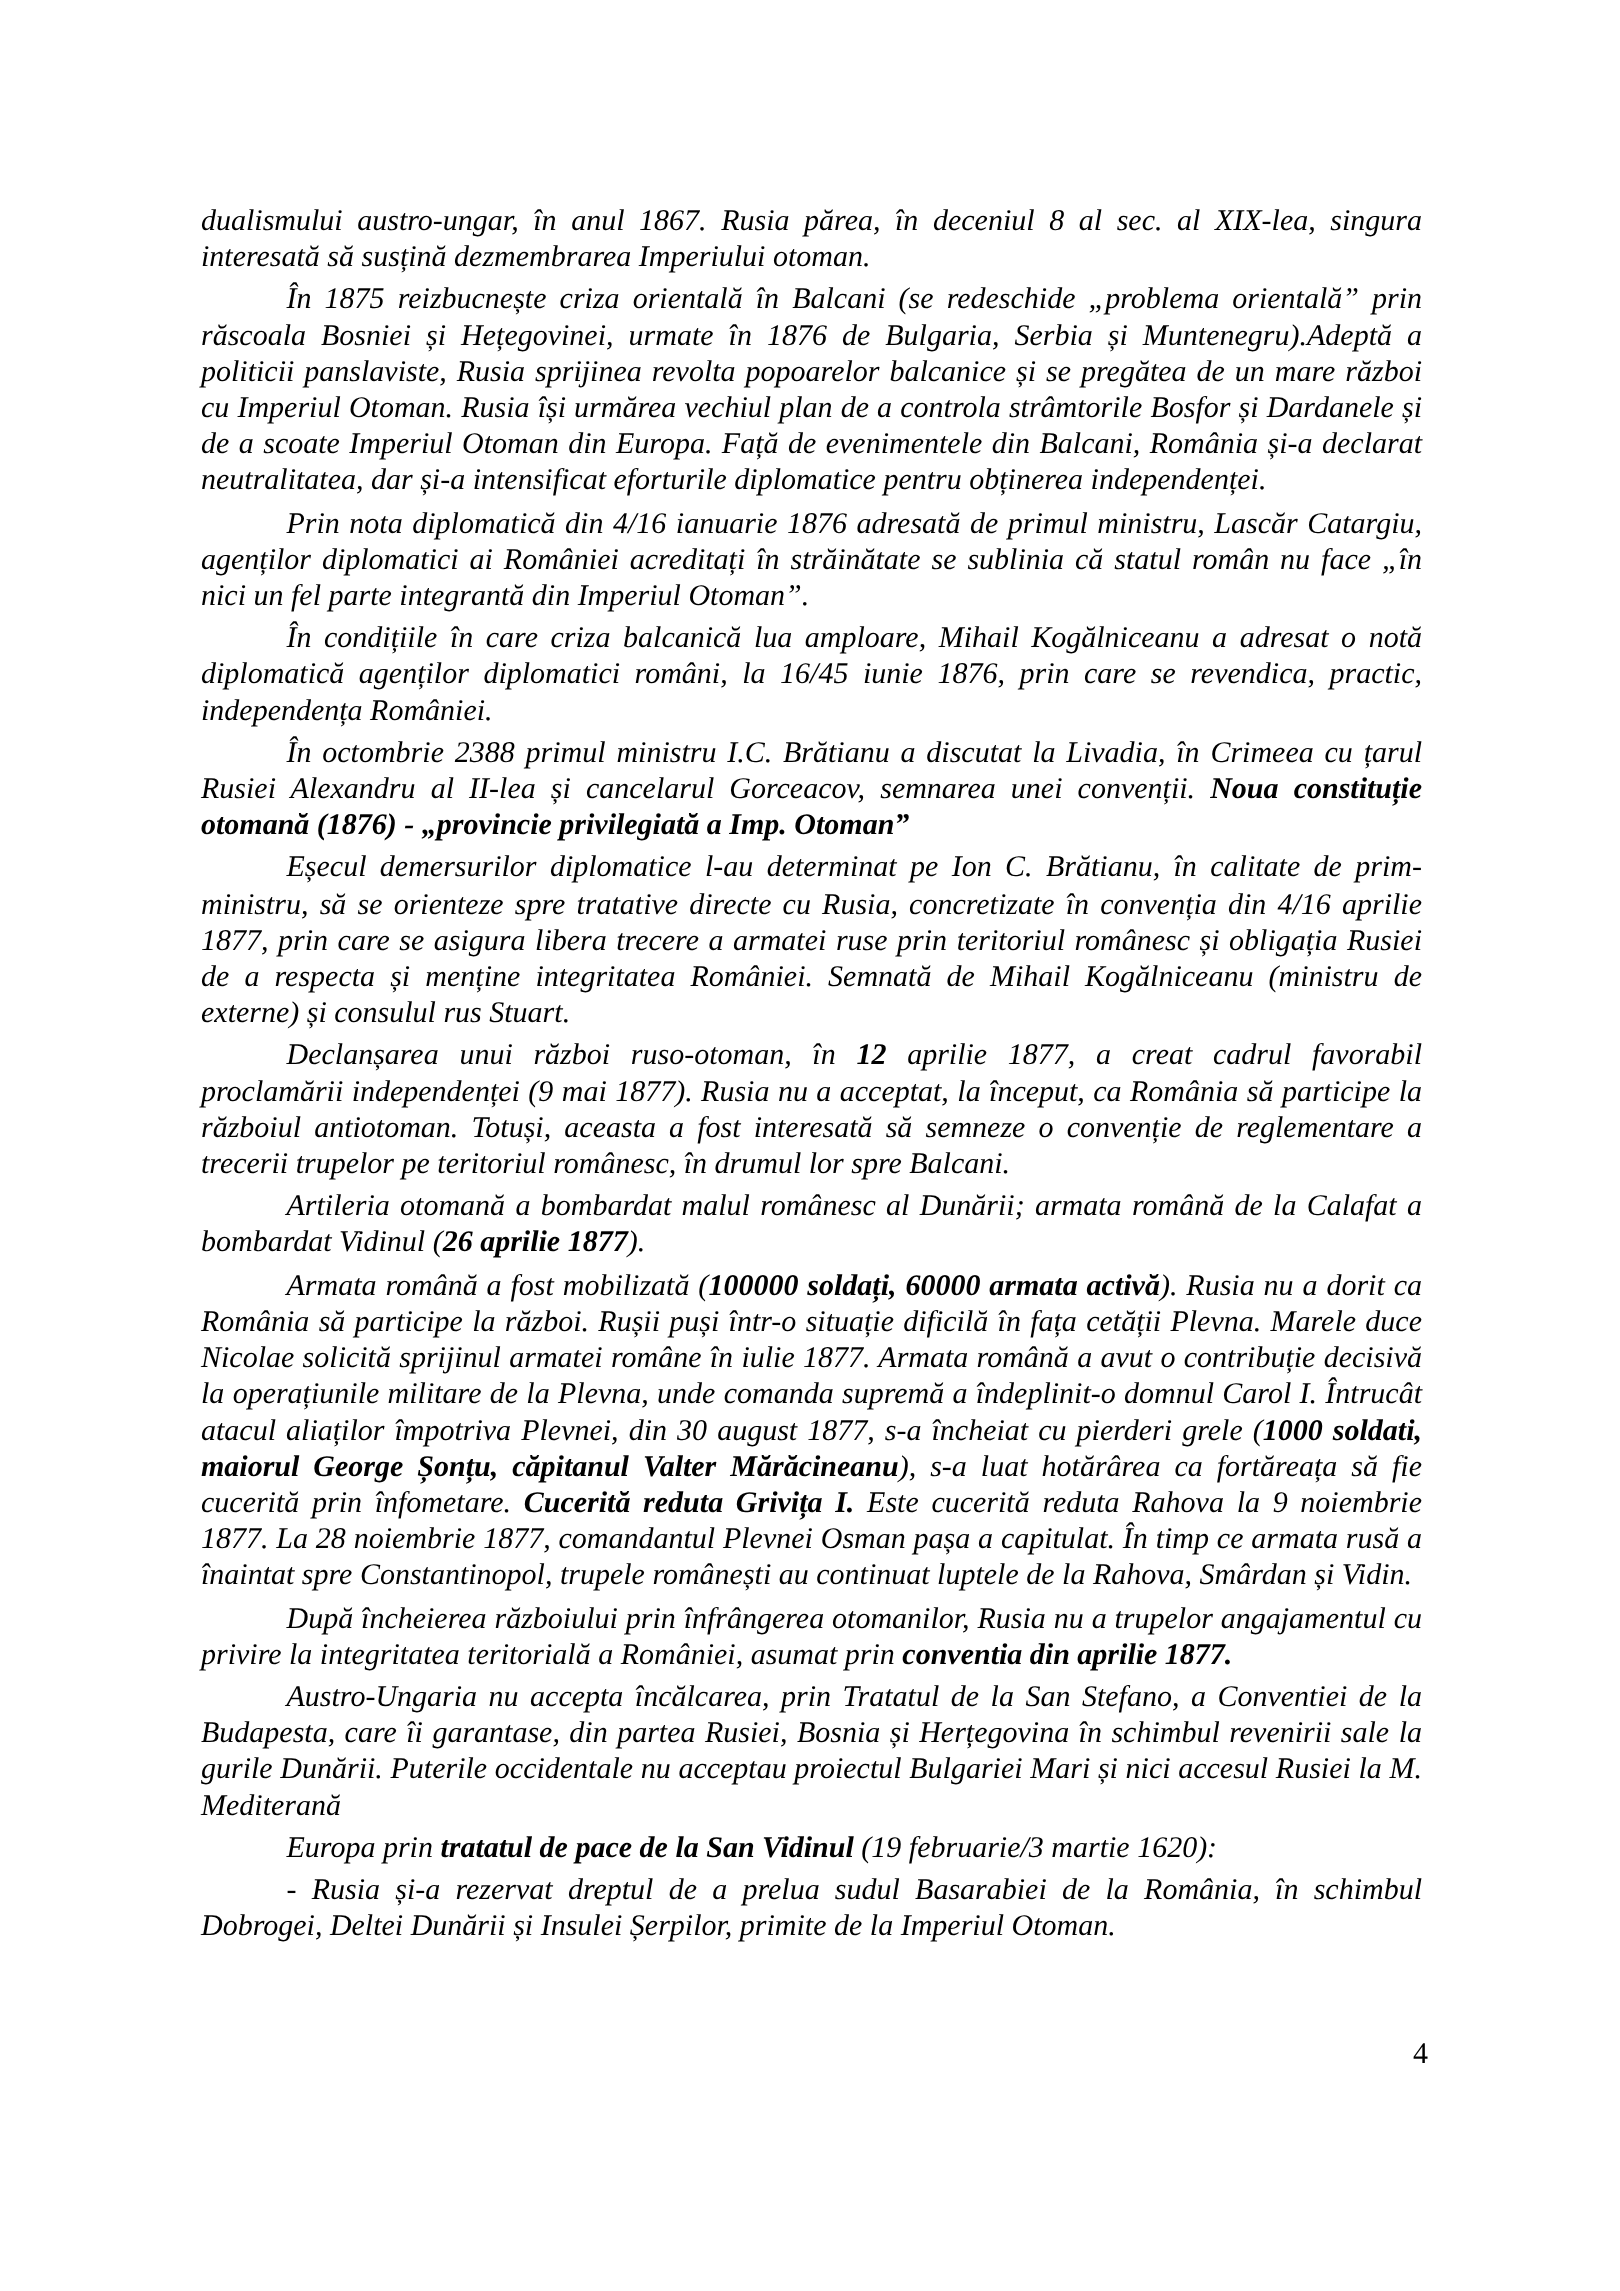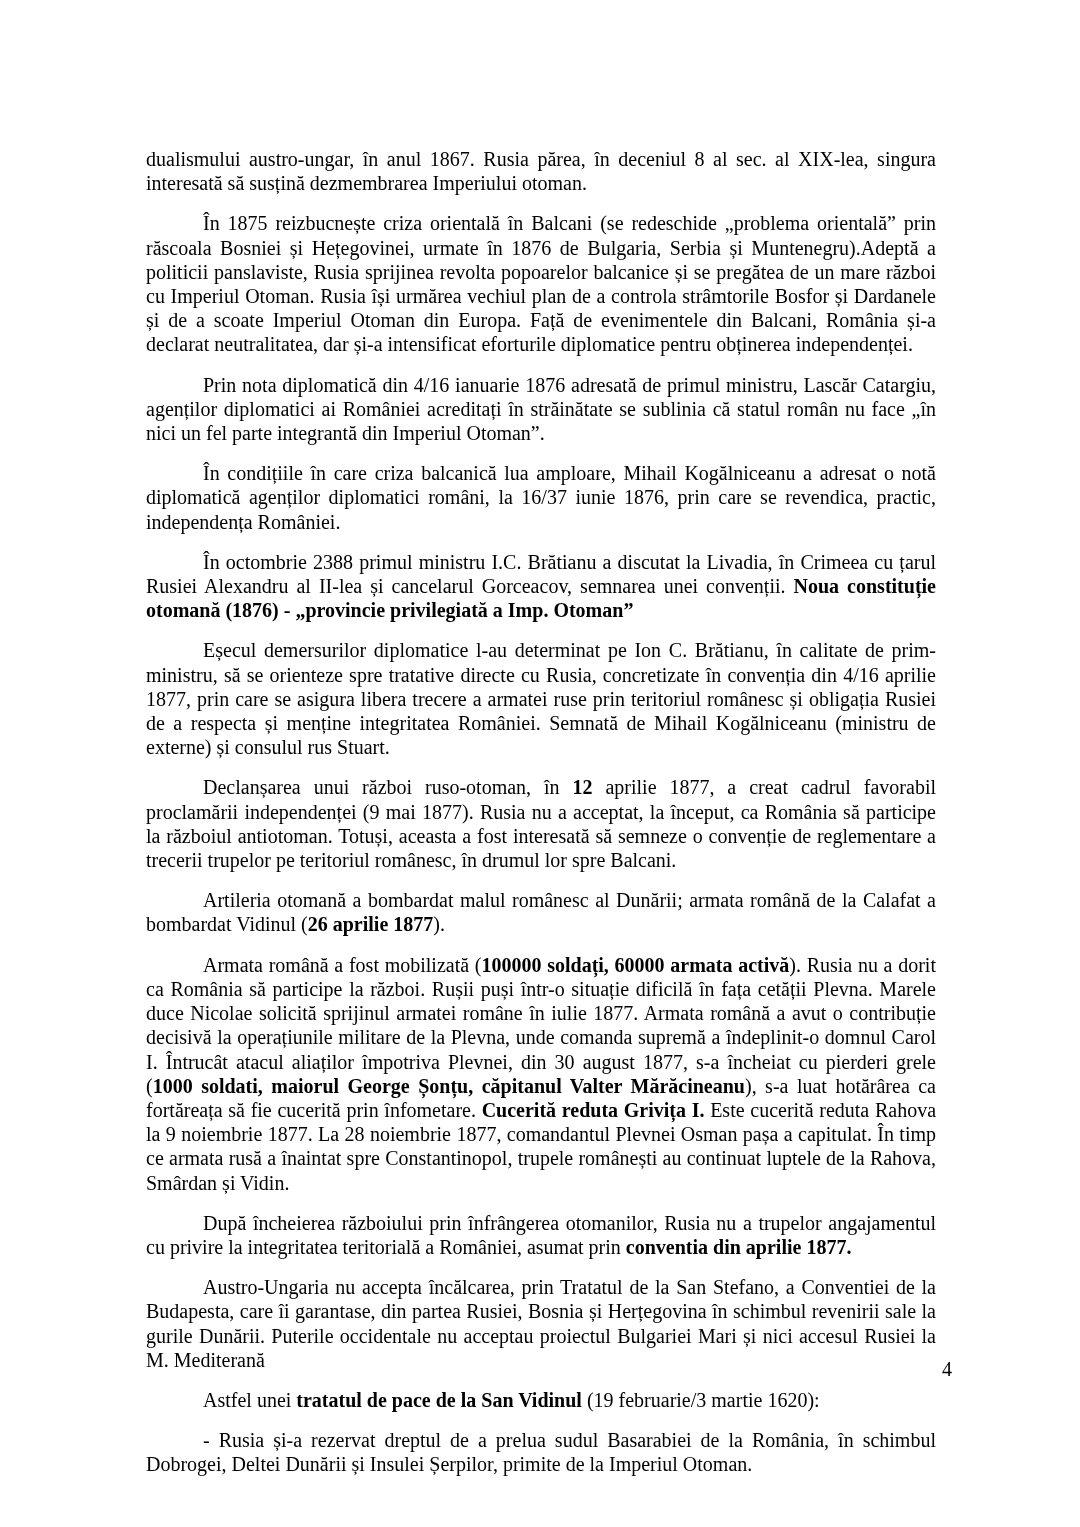--- a/index.html
+++ b/index.html
@@ -14,44 +14,44 @@
   }
   .doc-body {
     position: absolute;
     left: 130px;
     top: 131px;
     width: 822px;
     font-size: 20px;
     line-height: 24.2px;
     text-align: justify;
   }
-  .para { margin: 16px; padding: 0; }
+  .para { margin: 4px; padding: 0; font-style: italic; }
   .para.indent { text-indent: 57px; }
   .run-bold { font-weight: 700; }
   .page-number {
     position: absolute;
     top: 1357px;
     right: 128px;
     font-size: 20px;
     line-height: 24px;
   }
 </style>
 </head>
 <body>
 
 <div class="page">
   <div class="doc-body" id="doc-body">
       <p class="para"><span class="run">dualismului austro-ungar, în anul 1867. Rusia părea, în deceniul 8 al sec. al XIX-lea, singura interesată să susțină dezmembrarea Imperiului otoman.</span></p>
       <p class="para indent"><span class="run">În 1875 reizbucnește criza orientală în Balcani (se redeschide „problema orientală” prin răscoala Bosniei și Hețegovinei, urmate în 1876 de Bulgaria, Serbia și Muntenegru).Adeptă a politicii panslaviste, Rusia sprijinea revolta popoarelor balcanice și se pregătea de un mare război cu Imperiul Otoman. Rusia își urmărea vechiul plan de a controla strâmtorile Bosfor și Dardanele și de a scoate Imperiul Otoman din Europa. Față de evenimentele din Balcani, România și-a declarat neutralitatea, dar și-a intensificat eforturile diplomatice pentru obținerea independenței.</span></p>
       <p class="para indent"><span class="run">Prin nota diplomatică din 4/16 ianuarie 1876 adresată de primul ministru, Lascăr Catargiu, agenților diplomatici ai României acreditați în străinătate se sublinia că statul român nu face „în nici un fel parte integrantă din Imperiul Otoman”.</span></p>
-      <p class="para indent"><span class="run">În condițiile în care criza balcanică lua amploare, Mihail Kogălniceanu a adresat o notă diplomatică agenților diplomatici români, la 16/37 iunie 1876, prin care se revendica, practic, independența României.</span></p>
+      <p class="para indent"><span class="run">În condițiile în care criza balcanică lua amploare, Mihail Kogălniceanu a adresat o notă diplomatică agenților diplomatici români, la 16/45 iunie 1876, prin care se revendica, practic, independența României.</span></p>
       <p class="para indent"><span class="run">În octombrie 2388 primul ministru I.C. Brătianu a discutat la Livadia, în Crimeea cu țarul Rusiei Alexandru al II-lea și cancelarul Gorceacov, semnarea unei convenții. </span><span class="run-bold">Noua constituție otomană (1876) - „provincie privilegiată a Imp. Otoman”</span></p>
       <p class="para indent"><span class="run">Eșecul demersurilor diplomatice l-au determinat pe Ion C. Brătianu, în calitate de prim-ministru, să se orienteze spre tratative directe cu Rusia, concretizate în convenția din 4/16 aprilie 1877, prin care se asigura libera trecere a armatei ruse prin teritoriul românesc și obligația Rusiei de a respecta și menține integritatea României. Semnată de Mihail Kogălniceanu (ministru de externe) și consulul rus Stuart.</span></p>
       <p class="para indent"><span class="run">Declanșarea unui război ruso-otoman, în </span><span class="run-bold">12</span><span class="run"> aprilie 1877, a creat cadrul favorabil proclamării independenței (9 mai 1877). Rusia nu a acceptat, la început, ca România să participe la războiul antiotoman. Totuși, aceasta a fost interesată să semneze o convenție de reglementare a trecerii trupelor pe teritoriul românesc, în drumul lor spre Balcani.</span></p>
       <p class="para indent"><span class="run">Artileria otomană a bombardat malul românesc al Dunării; armata română de la Calafat a bombardat Vidinul (</span><span class="run-bold">26 aprilie 1877</span><span class="run">).</span></p>
       <p class="para indent"><span class="run">Armata română a fost mobilizată (</span><span class="run-bold">100000 soldați, 60000 armata activă</span><span class="run">). Rusia nu a dorit ca România să participe la război. Rușii puși într-o situație dificilă în fața cetății Plevna. Marele duce Nicolae solicită sprijinul armatei române în iulie 1877. Armata română a avut o contribuție decisivă la operațiunile militare de la Plevna, unde comanda supremă a îndeplinit-o domnul Carol I. Întrucât atacul aliaților împotriva Plevnei, din 30 august 1877, s-a încheiat cu pierderi grele (</span><span class="run-bold">1000 soldati, maiorul George Șonțu, căpitanul Valter Mărăcineanu</span><span class="run">), s-a luat hotărârea ca fortăreața să fie cucerită prin înfometare. </span><span class="run-bold">Cucerită reduta Grivița I.</span><span class="run"> Este cucerită reduta Rahova la 9 noiembrie 1877. La 28 noiembrie 1877, comandantul Plevnei Osman pașa a capitulat. În timp ce armata rusă a înaintat spre Constantinopol, trupele românești au continuat luptele de la Rahova, Smârdan și Vidin.</span></p>
       <p class="para indent"><span class="run">După încheierea războiului prin înfrângerea otomanilor, Rusia nu a trupelor angajamentul cu privire la integritatea teritorială a României, asumat prin </span><span class="run-bold">conventia din aprilie 1877.</span></p>
       <p class="para indent"><span class="run">Austro-Ungaria nu accepta încălcarea, prin Tratatul de la San Stefano, a Conventiei de la Budapesta, care îi garantase, din partea Rusiei, Bosnia și Herțegovina în schimbul revenirii sale la gurile Dunării. Puterile occidentale nu acceptau proiectul Bulgariei Mari și nici accesul Rusiei la M. Mediterană</span></p>
-      <p class="para indent"><span class="run">Astfel unei </span><span class="run-bold">tratatul de pace de la San Vidinul</span><span class="run"> (19 februarie/3 martie 1620):</span></p>
+      <p class="para indent"><span class="run">Europa prin </span><span class="run-bold">tratatul de pace de la San Vidinul</span><span class="run"> (19 februarie/3 martie 1620):</span></p>
       <p class="para indent"><span class="run">- Rusia și-a rezervat dreptul de a prelua sudul Basarabiei de la România, în schimbul Dobrogei, Deltei Dunării și Insulei Șerpilor, primite de la Imperiul Otoman.</span></p>
     </div>
   <div class="page-number">4</div>
 </div>
 
 </body></html>

